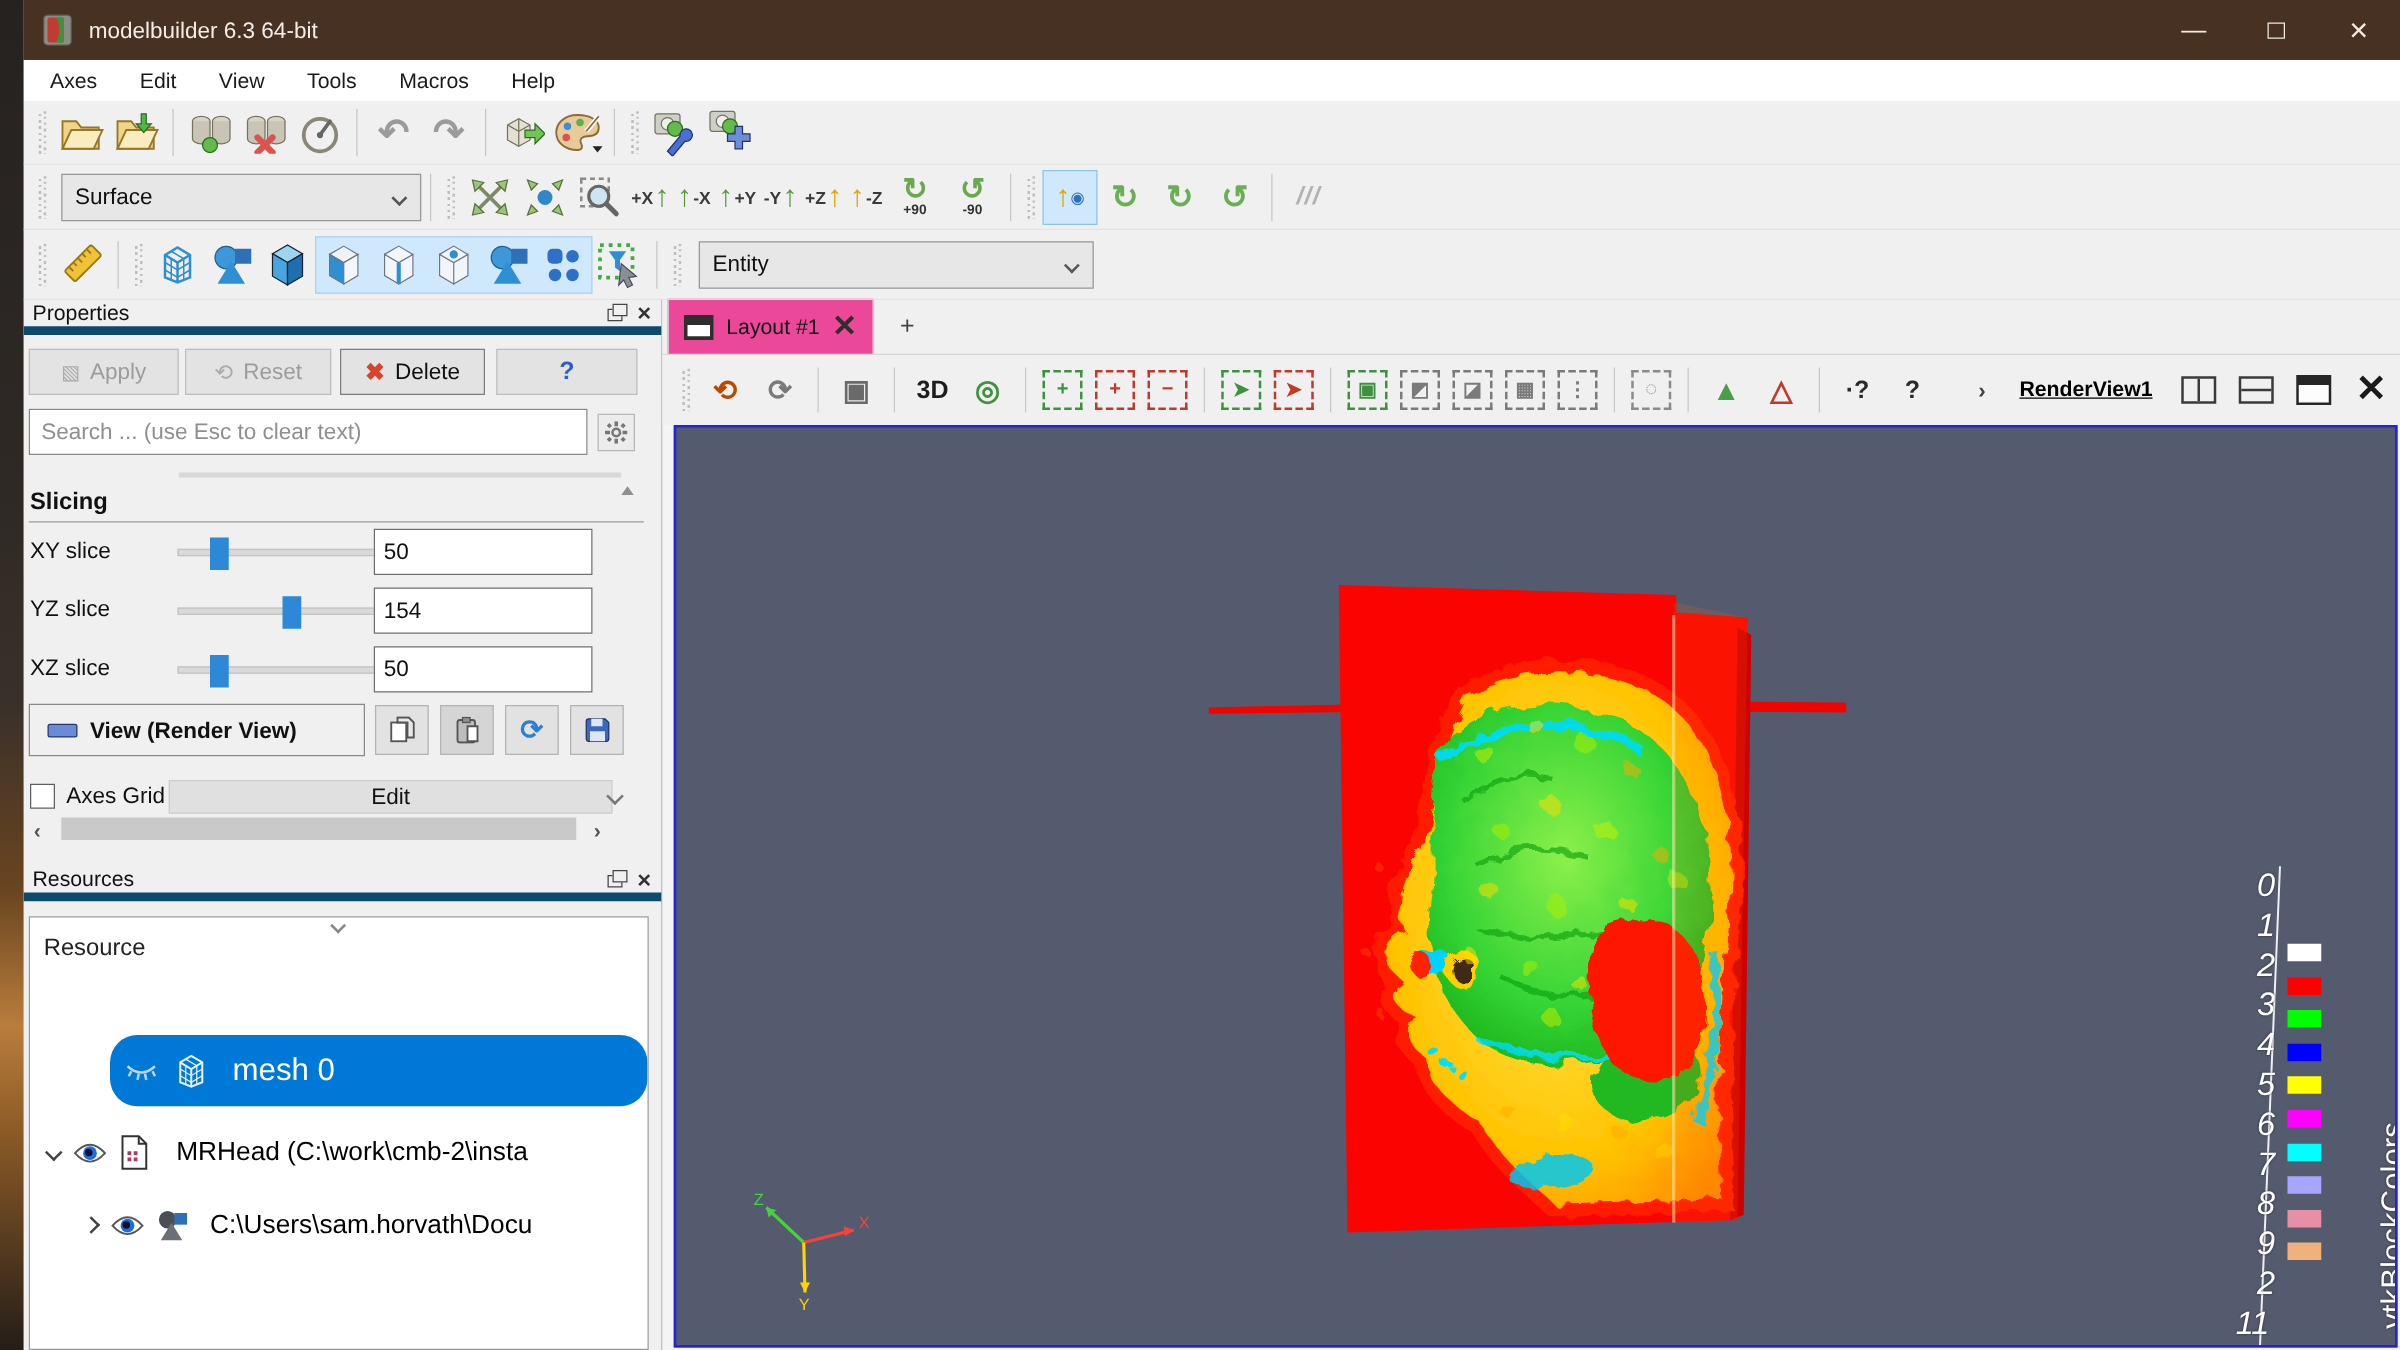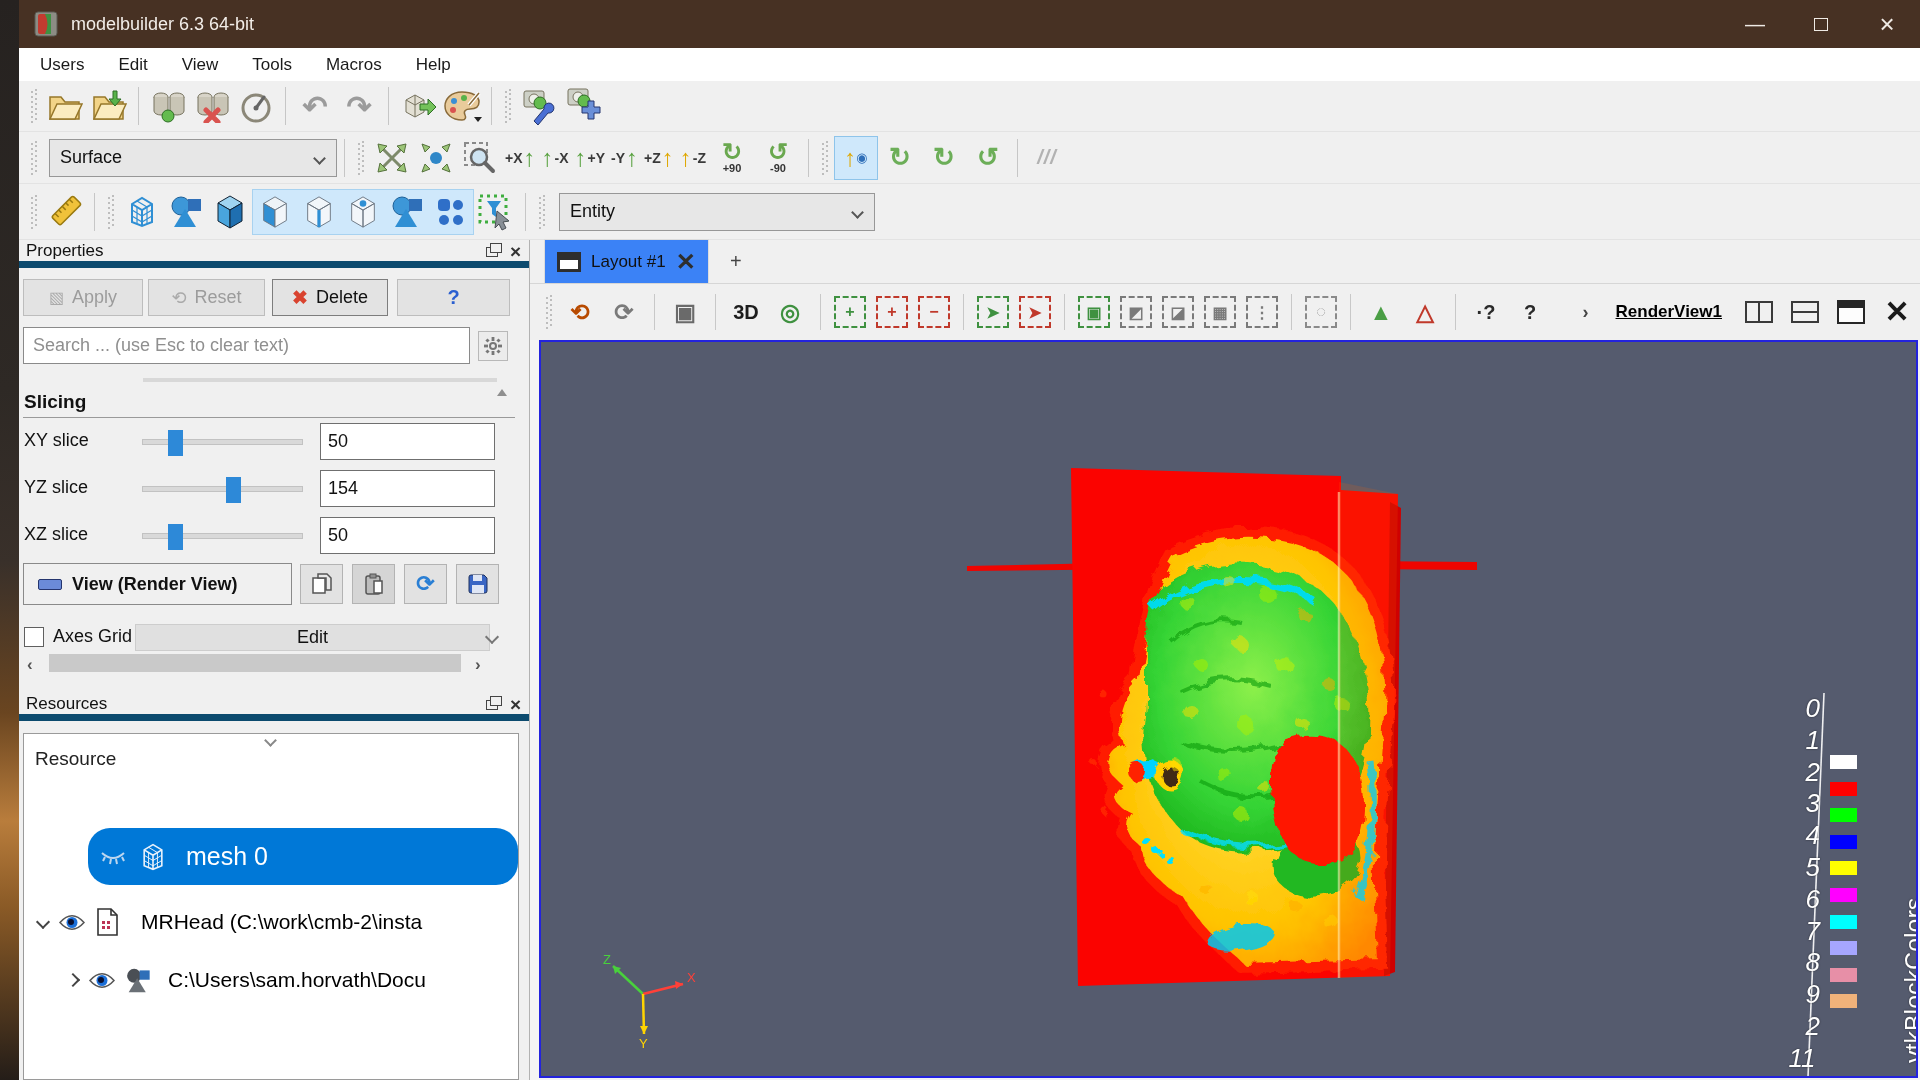--- a/index.html
+++ b/index.html
@@ -86,21 +86,21 @@
     border:5px solid transparent; border-bottom:7px solid #8f8f8f; }
 
   .sec-head { position:absolute; top:151px; left:5px; font-size:19px; font-weight:bold; color:#111; }
   .sec-line { position:absolute; top:177px; left:4px; right:14px; height:1px; background:#9a9a9a; }
 
   .slice-row { position:absolute; left:0; width:100%; height:40px; }
   .slice-label { position:absolute; left:5px; top:7px; font-size:18px; color:#111; }
   .slice-track { position:absolute; left:123px; top:16px; width:161px; height:6px; background:#d9d9d9;
     border:1px solid #c2c2c2; }
   .slice-handle { position:absolute; top:-10px; width:15px; height:26px; background:#2d89d8; }
-  .slice-field { position:absolute; left:301px; top:0px; width:175px; height:37px; border:1px solid #6f6f6f;
+  .slice-field { position:absolute; left:280px; top:0px; width:175px; height:37px; border:1px solid #6f6f6f;
     background:#fff; font-size:18px; padding-left:7px; font-family:"Liberation Sans",sans-serif; color:#111; }
 
   .viewhead { position:absolute; top:323px; left:4px; width:269px; height:42px; border:1px solid #8a8a8a;
     display:flex; align-items:center; gap:10px; padding-left:14px; font-size:18px; font-weight:bold; color:#111; }
   .bluebar { width:24px; height:11px; background:#6b8bd8; border:1.5px solid #25356e; border-radius:2px; }
   .mini { position:absolute; top:324px; width:43px; height:40px; background:#e2e2e2; border:1px solid #b3b3b3;
     display:flex; align-items:center; justify-content:center; }
   .mini.active { background:#d5d5d5; }
   .refresh-g { color:#2a7fd4; font-size:22px; font-weight:bold; }
 
@@ -126,22 +126,22 @@
   .chev.down { transform:rotate(45deg); }
   .chev.right { transform:rotate(-45deg); }
   .tlabel { font-size:21px; color:#000; white-space:nowrap; }
   .trow.selected { background:#0078d7;border-radius:22px; }
   .trow.selected .tlabel { color:#fff; font-size:25px; }
 
   
   .right-col { position:absolute; left:530px; top:240px; right:0; bottom:0; background:#f4f4f4; }
   .tabbar { position:absolute; top:0; left:0; right:0; height:44px; background:#f0f0f0;
     border-bottom:1px solid #d6d6d6; display:flex; align-items:flex-end; }
-  .tab { height:44px; background:#3b82f6; display:flex; align-items:center; gap:10px; padding:0 12px;
-    margin-left:14px; border:1px solid #dcdcdc; border-bottom:none; }
+  .tab { height:44px; background:#ec4899; display:flex; align-items:center; gap:10px; padding:0 12px;
+    margin-left:4px; border:1px solid #dcdcdc; border-bottom:none; }
   .tabicon { width:24px; height:20px; border:3px solid #2e2e2e; border-top-width:8px; background:#fff; }
   .tablabel { font-size:17px; color:#111; }
   .tabclose { font-size:24px; font-weight:bold; color:#2e2e2e; line-height:20px; }
   .tabplus { width:54px; height:44px; display:flex; align-items:center; justify-content:center;
     font-size:20px; color:#444; }
 
   .rtb { position:absolute; top:44px; left:0; right:0; height:56px; display:flex; align-items:center;
     padding-left:10px; background:#f0f0f0; }
   .rbtn { display:flex; align-items:center; justify-content:center; margin:0 2px; }
   .rbtn.cam { width:40px; height:40px; font-size:23px; font-weight:bold; }
@@ -196,21 +196,21 @@
       <div class="wbtn max">
           <span></span>
         </div>
       <div class="wbtn close">
           <span>×</span>
         </div>
     </div>
   </div>
 
   <div class="menubar">
-    <span>Users</span>
+    <span>Axes</span>
     <span>Edit</span>
     <span>View</span>
     <span>Tools</span>
     <span>Macros</span>
     <span>Help</span>
   </div>
 
   <div class="tb tb1">
     <span class="grip"></span>
     <div class="ibtn">

